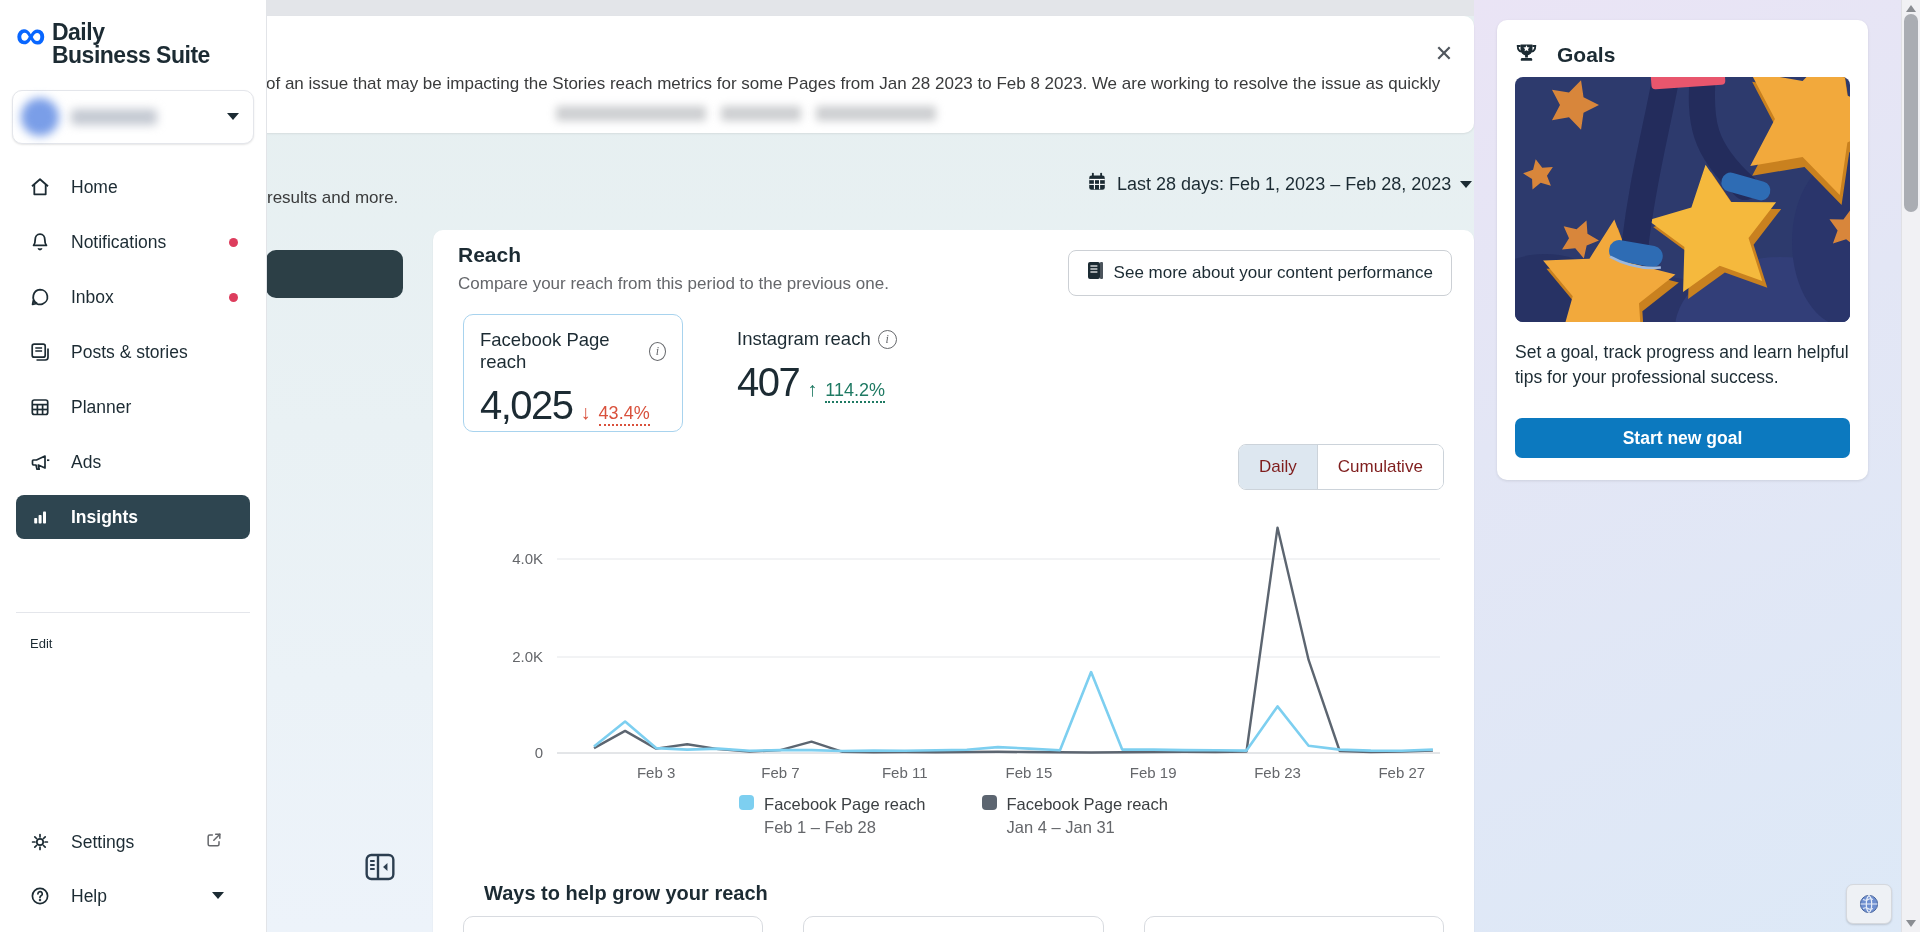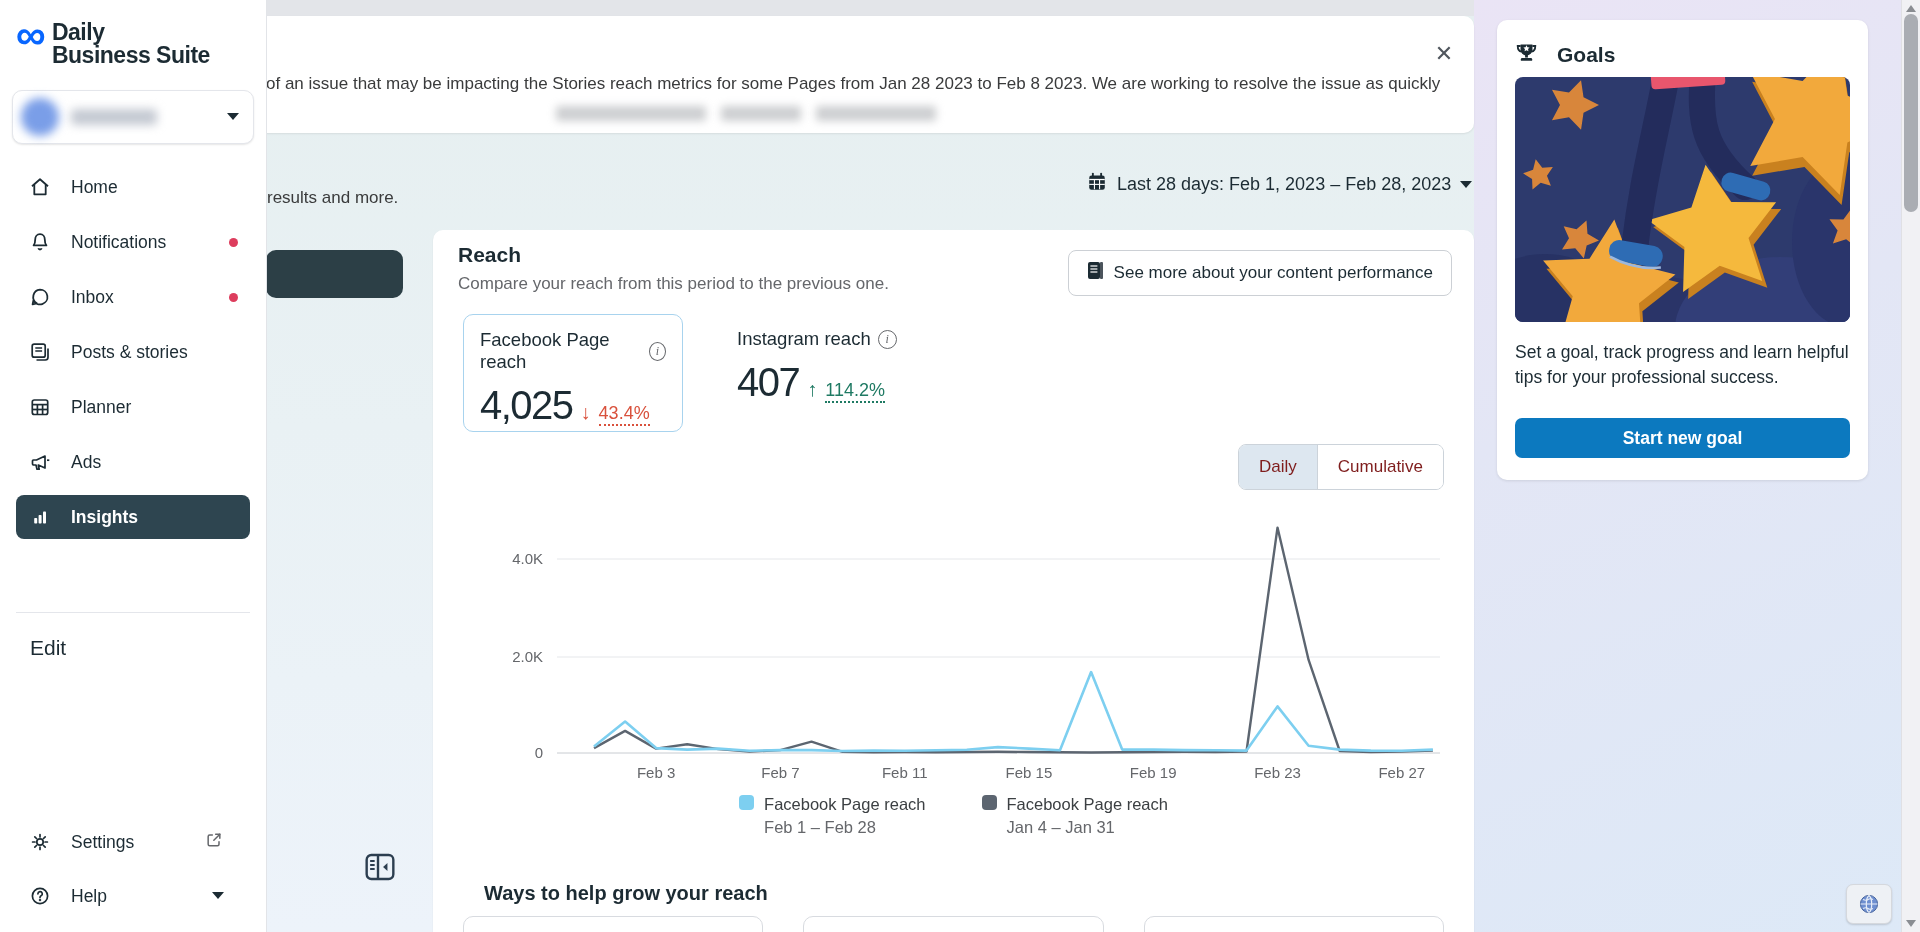--- a/index.html
+++ b/index.html
@@ -92,21 +92,21 @@
   .avatar-blur{position:absolute;left:8px;top:7px;width:38px;height:38px;border-radius:50%;background:#7a9ee8;filter:blur(5px);}
   .name-blur{position:absolute;left:58px;top:18px;width:86px;height:16px;border-radius:4px;background:#c4c9d2;filter:blur(5px);}
   .account-caret{position:absolute;right:14px;top:22px;}
   .nav-item{position:absolute;left:16px;width:234px;height:44px;display:flex;align-items:center;border-radius:8px;cursor:pointer;}
   .nav-icon{width:24px;height:24px;margin-left:12px;display:flex;align-items:center;justify-content:center;}
   .nav-label{margin-left:19px;font-size:17.5px;color:#1c2b33;}
   .nav-item.active{background:#2e4550;}
   .nav-item.active .nav-label{color:#fff;font-weight:700;}
   .nav-dot{position:absolute;right:12px;width:9px;height:9px;border-radius:50%;background:#dd3d5d;}
   .nav-divider{position:absolute;left:16px;top:612px;width:234px;height:1px;background:#e4e6eb;}
-  .edit-link{position:absolute;left:30px;top:636px;font-size:21px;color:#1c2b33;cursor:pointer;}
+  .edit-link{position:absolute;left:30px;top:636px;font-size:13px;color:#1c2b33;cursor:pointer;}
   .foot-right{position:absolute;right:26px;}
 
   
   .collapse-btn{position:absolute;left:363px;top:851px;width:40px;height:36px;cursor:pointer;z-index:2;}
   .globe-btn{position:absolute;left:1846px;top:884px;width:44px;height:38px;background:#eef1f5;border:1px solid #d5d8dd;
     border-radius:7px;display:flex;align-items:center;justify-content:center;box-shadow:0 1px 2px rgba(0,0,0,.15);z-index:6;cursor:pointer;}
 
   
   .scrollbar{position:absolute;left:1901px;top:0;width:19px;height:932px;background:#f1f1f4;border-left:1px solid #e0e0e4;z-index:6;}
   .sb-thumb{position:absolute;left:2px;top:14px;width:14px;height:198px;background:#aaadb3;border-radius:7px;}

